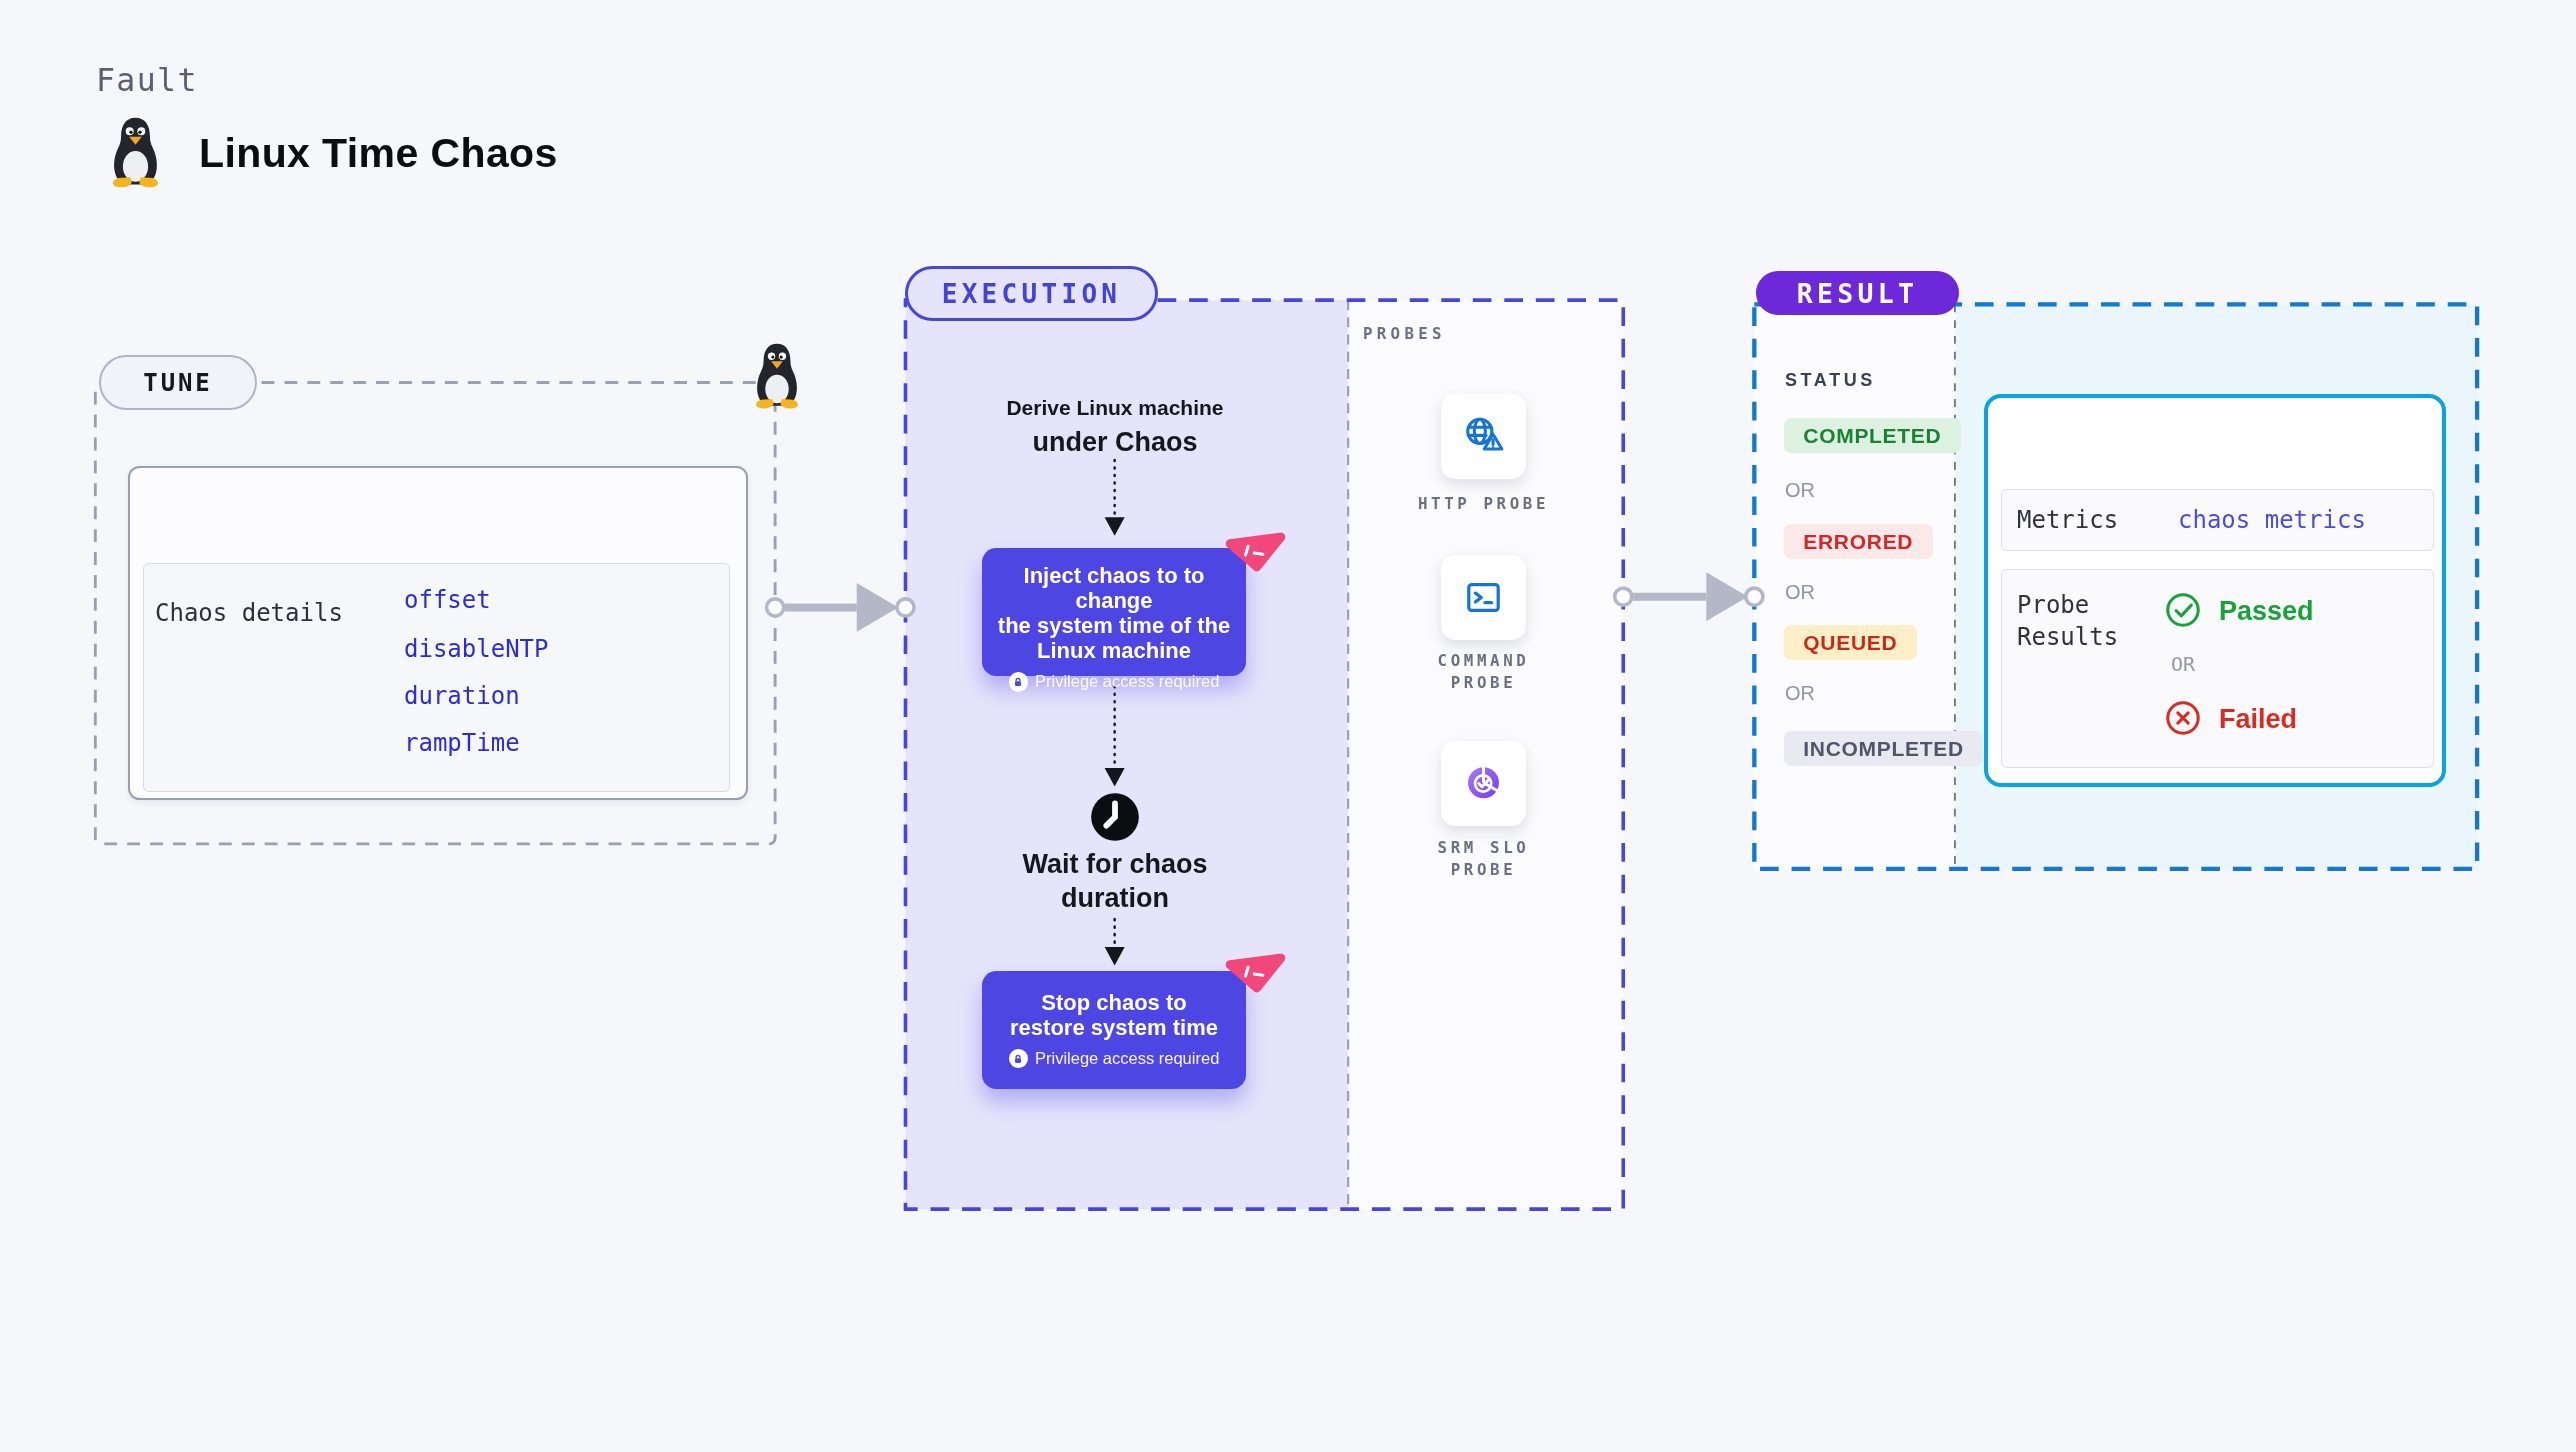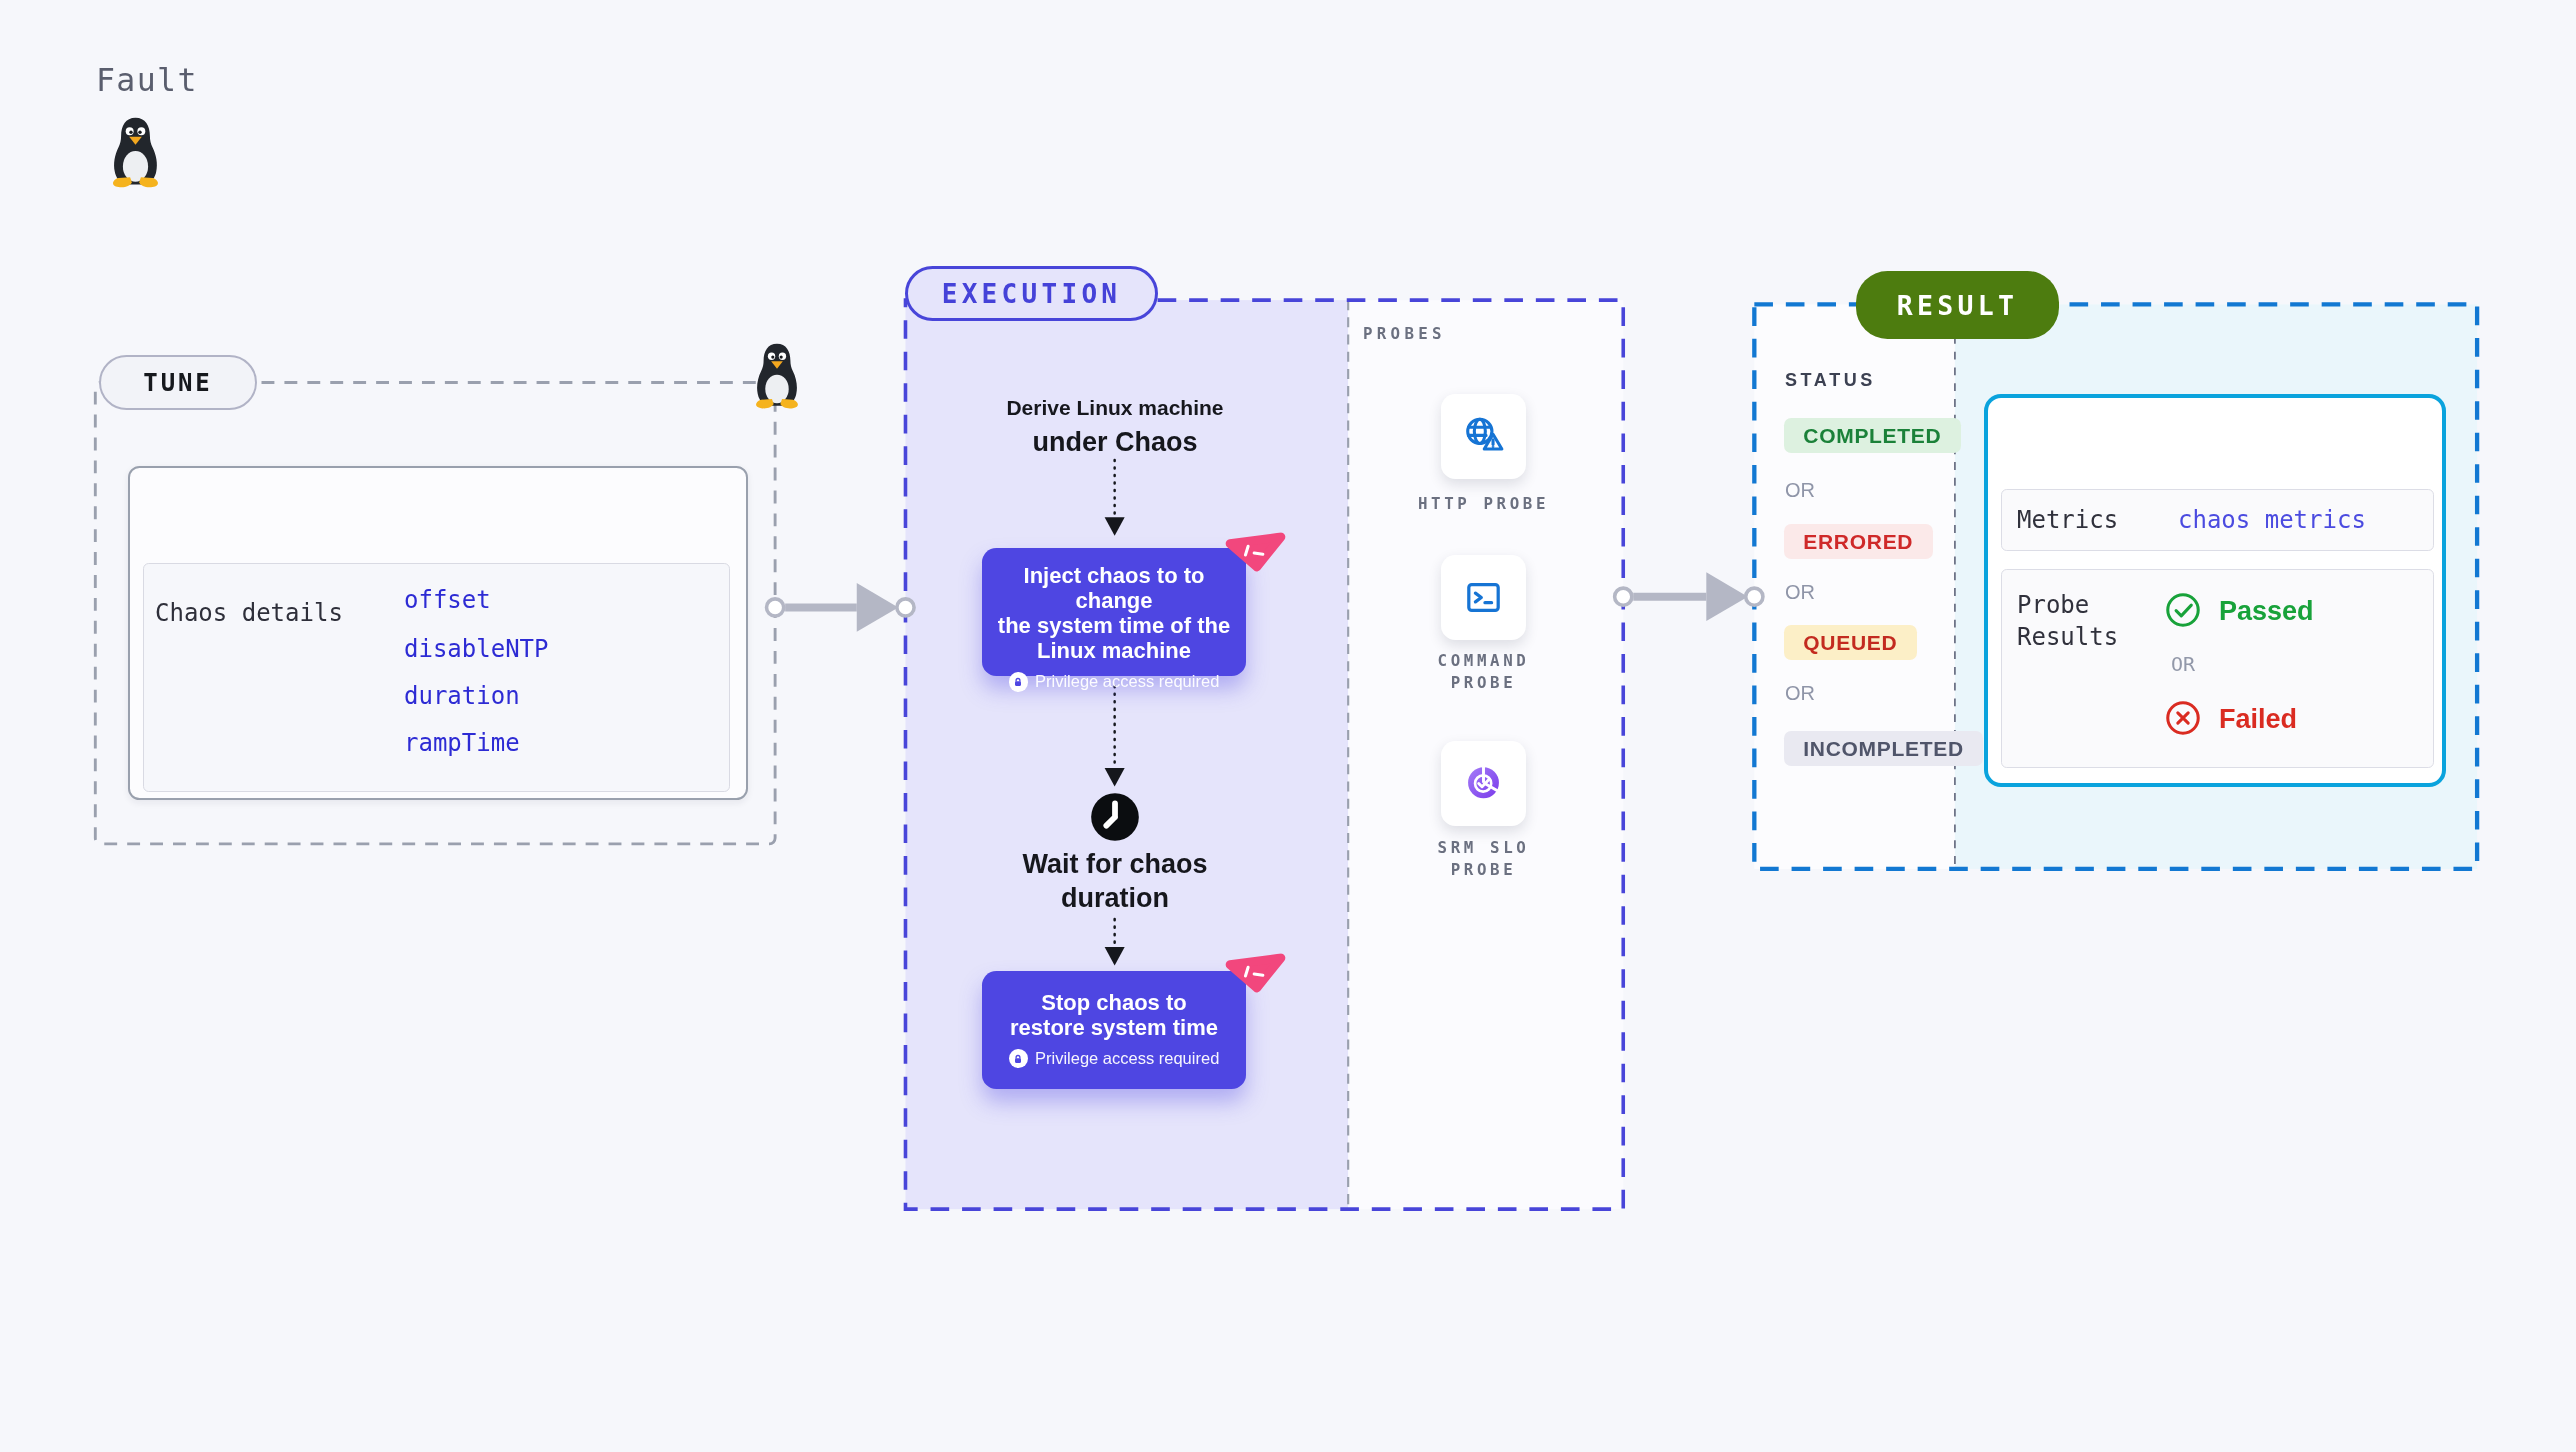--- a/index.html
+++ b/index.html
@@ -19,21 +19,21 @@
   .brand-tux{left:106px;top:116px;width:59px;height:72px}
   .page-title{left:199px;top:130px;font-size:41px;font-weight:700;color:#0c0d12;letter-spacing:0.4px}
 
   
   .pill{display:flex;align-items:center;justify-content:center;font-family:var(--mono);
         font-weight:700;border-radius:31.5px;z-index:5}
   .tune-pill{left:99px;top:355px;width:158px;height:55px;background:#f2f3f8;
              border:2.9px solid #b1b3c6;color:#16181d;font-size:24px;letter-spacing:2.9px}
   .exec-pill{left:905px;top:266px;width:253px;height:55px;background:#e5e4fb;
              border:3.6px solid #4845d9;color:#4542d8;font-size:26px;letter-spacing:4.3px}
-  .result-pill{left:1856px;top:271px;width:203px;height:68px;background:#4d7c0f;
+  .result-pill{left:1756px;top:271px;width:203px;height:44px;background:#6d28d9;
                color:#ffffff;font-size:26.5px;letter-spacing:4.3px}
 
   .tune-tux{left:749px;top:342px;width:56px;height:67px;z-index:6}
 
   
   .ui-card{left:128px;top:466px;width:620px;height:334px;background:#fcfcfe;
            border:2.9px solid #99a0ad;border-radius:11.5px;box-shadow:0 2.1px 7.2px rgba(30,35,60,.07);z-index:2}
   .ui-head{left:143px;top:481px;width:587px;height:65px;background:#d7d7e2;border-radius:5.7px;
            display:flex;align-items:center;justify-content:center;z-index:3;
            font-family:var(--mono);font-size:29px;font-weight:600;color:#2e2f3a}
@@ -214,20 +214,21 @@
     <g>
       <line x1="1556" y1="1283" x2="1556" y2="1322" stroke="#15171c" stroke-width="3.5" stroke-dasharray="1.5 9" stroke-linecap="round"></line>
       <polygon points="1542,1322 1570,1322 1556,1348" fill="#15171c"></polygon>
     </g>
   </svg>
 
   <div class="abs fault-eyebrow">Fault</div>
   <svg class="abs brand-tux" viewBox="0 0 64 80">
       <use href="#sym-tux"></use>
     </svg>
+  <div class="abs page-title">Linux Time Chaos</div>
 
   <div class="abs pill tune-pill">TUNE</div>
   <svg class="abs tune-tux" viewBox="0 0 64 80">
       <use href="#sym-tux"></use>
     </svg>
 
   <div class="abs ui-card"></div>
   <div class="abs ui-body"></div>
   <div class="abs chaos-details-label">Chaos details</div>
   <div class="abs input-link il-0">offset</div>

